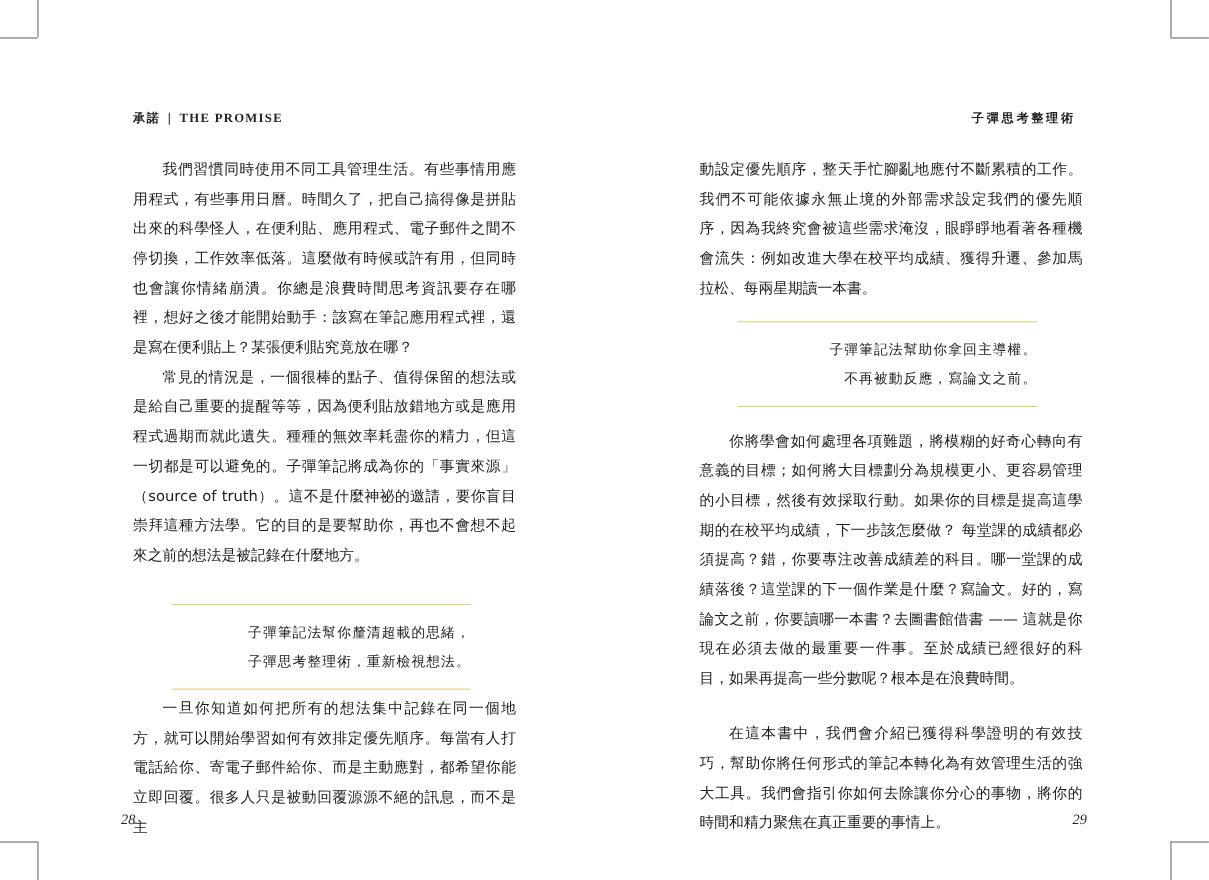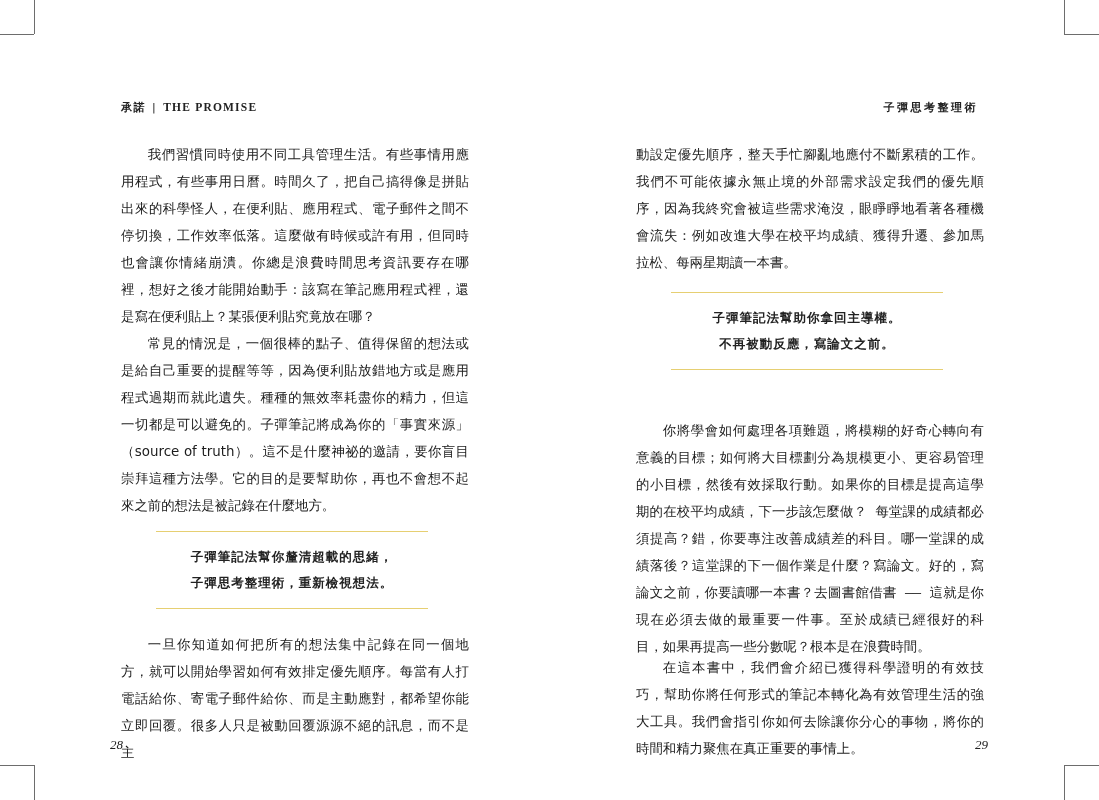--- a/index.html
+++ b/index.html
@@ -21,22 +21,22 @@
     .running-head.right { right: 121px; letter-spacing: 2.5px; }
     .body-text {
       position: absolute; width: 348px; font-size: 13.4px; line-height: 27px; text-align: justify;
       font-family: "DejaVu Sans", sans-serif; color: #1c1c1c;
     }
     .body-text p { margin: 0; }
     .indent { text-indent: 2em; }
     .left-col { left: 121px; }
     .right-col { left: 636px; }
     .pull {
-      position: absolute; width: 272px; text-align: center; font-family: "DejaVu Sans", sans-serif;
-      font-size: 12.5px; font-weight: bold; line-height: 26px; letter-spacing: 1px; color: #222;
+      position: absolute; width: 272px; text-align: right; font-family: "DejaVu Sans", sans-serif;
+      font-size: 12.5px; font-weight: normal; line-height: 26px; letter-spacing: 1px; color: #222;
     }
     .pull .rule { height: 1px; background: #e6cf72; }
     .pull .rule.top { margin-bottom: 12px; }
     .pull .rule.bot { margin-top: 12px; }
     .folio { position: absolute; top: 717px; font-family: "Liberation Serif", serif; font-style: italic; font-size: 13px; color: #222; text-align: right; }
   </style>
 </head>
 <body>
 
 <div class="crop" style="left:34px;top:0;width:1px;height:34px;"></div>
@@ -54,21 +54,21 @@
   </div>
 
   <div class="body-text left-col" style="top:310px;">
     <p class="indent">常見的情況是，一個很棒的點子、值得保留的想法或是給自己重要的提醒等等，因為便利貼放錯地方或是應用程式過期而就此遺失。種種的無效率耗盡你的精力，但這一切都是可以避免的。子彈筆記將成為你的「事實來源」（source of truth）。這不是什麼神祕的邀請，要你盲目崇拜這種方法學。它的目的是要幫助你，再也不會想不起來之前的想法是被記錄在什麼地方。</p>
   </div>
 
   <div class="body-text left-col" style="top:121px;">
     <p class="indent">我們習慣同時使用不同工具管理生活。有些事情用應用程式，有些事用日曆。時間久了，把自己搞得像是拼貼出來的科學怪人，在便利貼、應用程式、電子郵件之間不停切換，工作效率低落。這麼做有時候或許有用，但同時也會讓你情緒崩潰。你總是浪費時間思考資訊要存在哪裡，想好之後才能開始動手：該寫在筆記應用程式裡，還是寫在便利貼上？某張便利貼究竟放在哪？</p>
   </div>
 
-  <div class="pull" style="left:156px;top:511px;">
+  <div class="pull" style="left:156px;top:529px;">
     <div class="rule top"></div>
     <div>子彈筆記法幫你釐清超載的思緒，</div>
     <div>子彈思考整理術，重新檢視想法。</div>
     <div class="rule bot"></div>
   </div>
 
   <div class="body-text left-col" style="top:611px;">
     <p class="indent">一旦你知道如何把所有的想法集中記錄在同一個地方，就可以開始學習如何有效排定優先順序。每當有人打電話給你、寄電子郵件給你、而是主動應對，都希望你能立即回覆。很多人只是被動回覆源源不絕的訊息，而不是主</p>
   </div>
 
@@ -82,21 +82,21 @@
     <p>動設定優先順序，整天手忙腳亂地應付不斷累積的工作。我們不可能依據永無止境的外部需求設定我們的優先順序，因為我終究會被這些需求淹沒，眼睜睜地看著各種機會流失：例如改進大學在校平均成績、獲得升遷、參加馬拉松、每兩星期讀一本書。</p>
   </div>
 
   <div class="pull" style="left:671px;top:272px;">
     <div class="rule top"></div>
     <div>子彈筆記法幫助你拿回主導權。</div>
     <div>不再被動反應，寫論文之前。</div>
     <div class="rule bot"></div>
   </div>
 
-  <div class="body-text right-col" style="top:398px;font-family:Liberation Mono, monospace;">
+  <div class="body-text right-col" style="top:368px;">
     <p class="indent">你將學會如何處理各項難題，將模糊的好奇心轉向有意義的目標；如何將大目標劃分為規模更小、更容易管理的小目標，然後有效採取行動。如果你的目標是提高這學期的在校平均成績，下一步該怎麼做？ 每堂課的成績都必須提高？錯，你要專注改善成績差的科目。哪一堂課的成績落後？這堂課的下一個作業是什麼？寫論文。好的，寫論文之前，你要讀哪一本書？去圖書館借書 —— 這就是你現在必須去做的最重要一件事。至於成績已經很好的科目，如果再提高一些分數呢？根本是在浪費時間。</p>
   </div>
 
   <div class="body-text right-col" style="top:634px;">
     <p class="indent">在這本書中，我們會介紹已獲得科學證明的有效技巧，幫助你將任何形式的筆記本轉化為有效管理生活的強大工具。我們會指引你如何去除讓你分心的事物，將你的時間和精力聚焦在真正重要的事情上。</p>
   </div>
 
   <div class="folio" style="left:975px;">29</div>
 </div>
 

